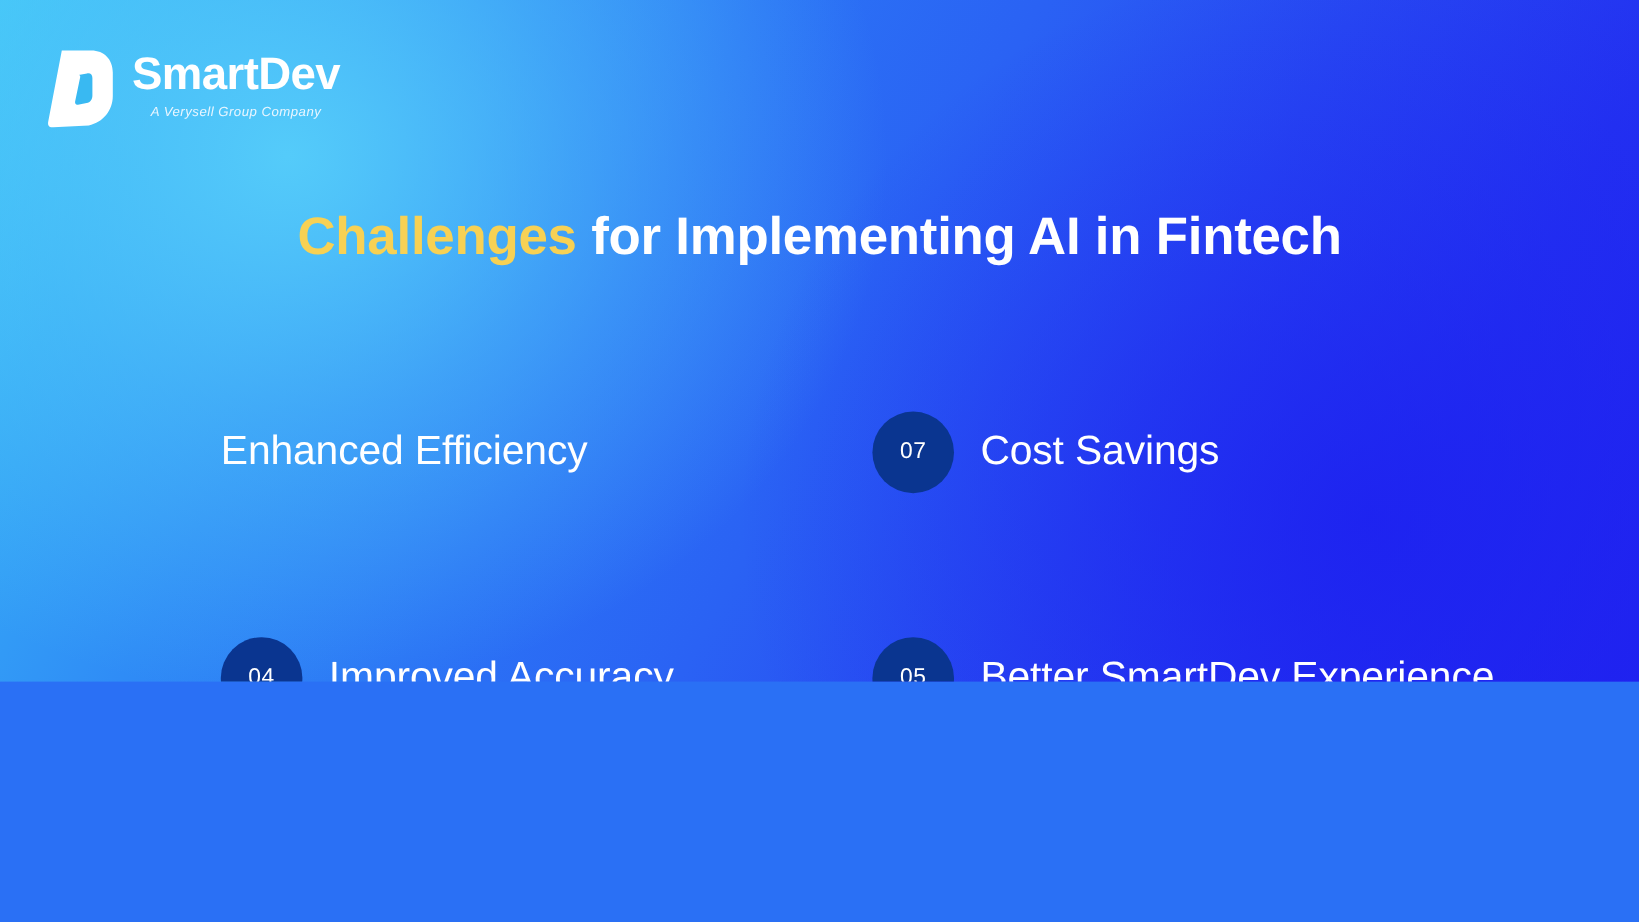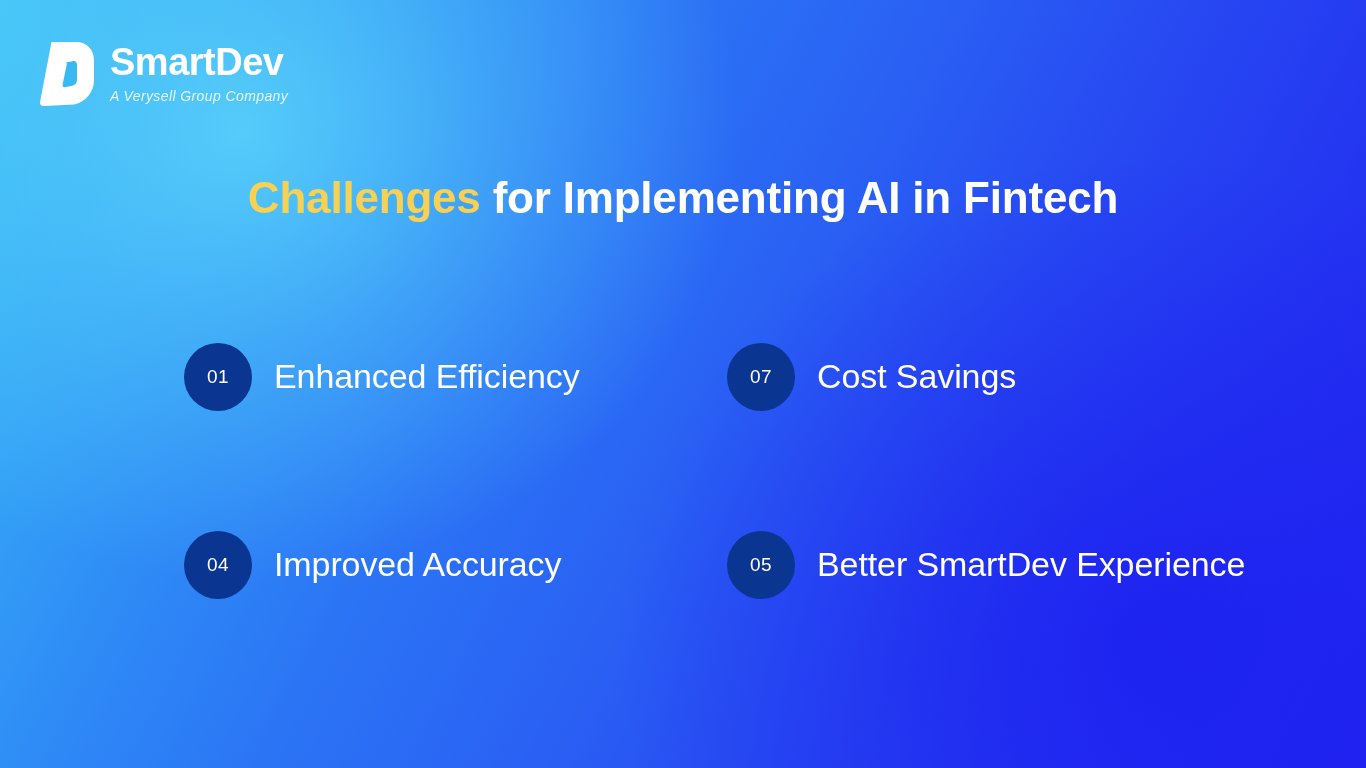--- a/index.html
+++ b/index.html
@@ -12,21 +12,21 @@
 
   body {
     font-family: "Liberation Sans", sans-serif;
     background: #2a70f5;
     position: relative;
   }
 
   #slide {
     position: relative;
     width: 1366px;
-    height: 768px;
+    height: 568px;
     background:
       linear-gradient(118deg,
         #3fc3f7 0%,
         #35a8f6 11%,
         #2f8cf6 24%,
         #2b74f5 38%,
         #2a62f4 52%,
         #2748f2 68%,
         #2332f1 84%,
         #2124f0 100%);
@@ -75,21 +75,21 @@
   }
   .logo-word {
     font-size: 38px;
     font-weight: 700;
     color: #ffffff;
     letter-spacing: -0.5px;
     line-height: 1.05;
     white-space: nowrap;
   }
   .logo-tag {
-    font-size: 14px;
+    font-size: 11px;
     font-style: italic;
     font-weight: 400;
     color: #eaf6ff;
     letter-spacing: 0.4px;
     margin-top: 5px;
     text-align: center;
     white-space: nowrap;
   }
 
   
@@ -167,21 +167,20 @@
     </div>
   </div>
 
   <h1 class="title">
     <span class="accent">Challenges</span><span> for Implementing AI in Fintech</span>
   </h1>
 
   <div class="items">
 
     <div class="item">
-      <div class="badge">01</div>
       <div class="item-label">Enhanced Efficiency</div>
     </div>
 
     <div class="item">
       <div class="badge">07</div>
       <div class="item-label">Cost Savings</div>
     </div>
 
     <div class="item">
       <div class="badge">04</div>

